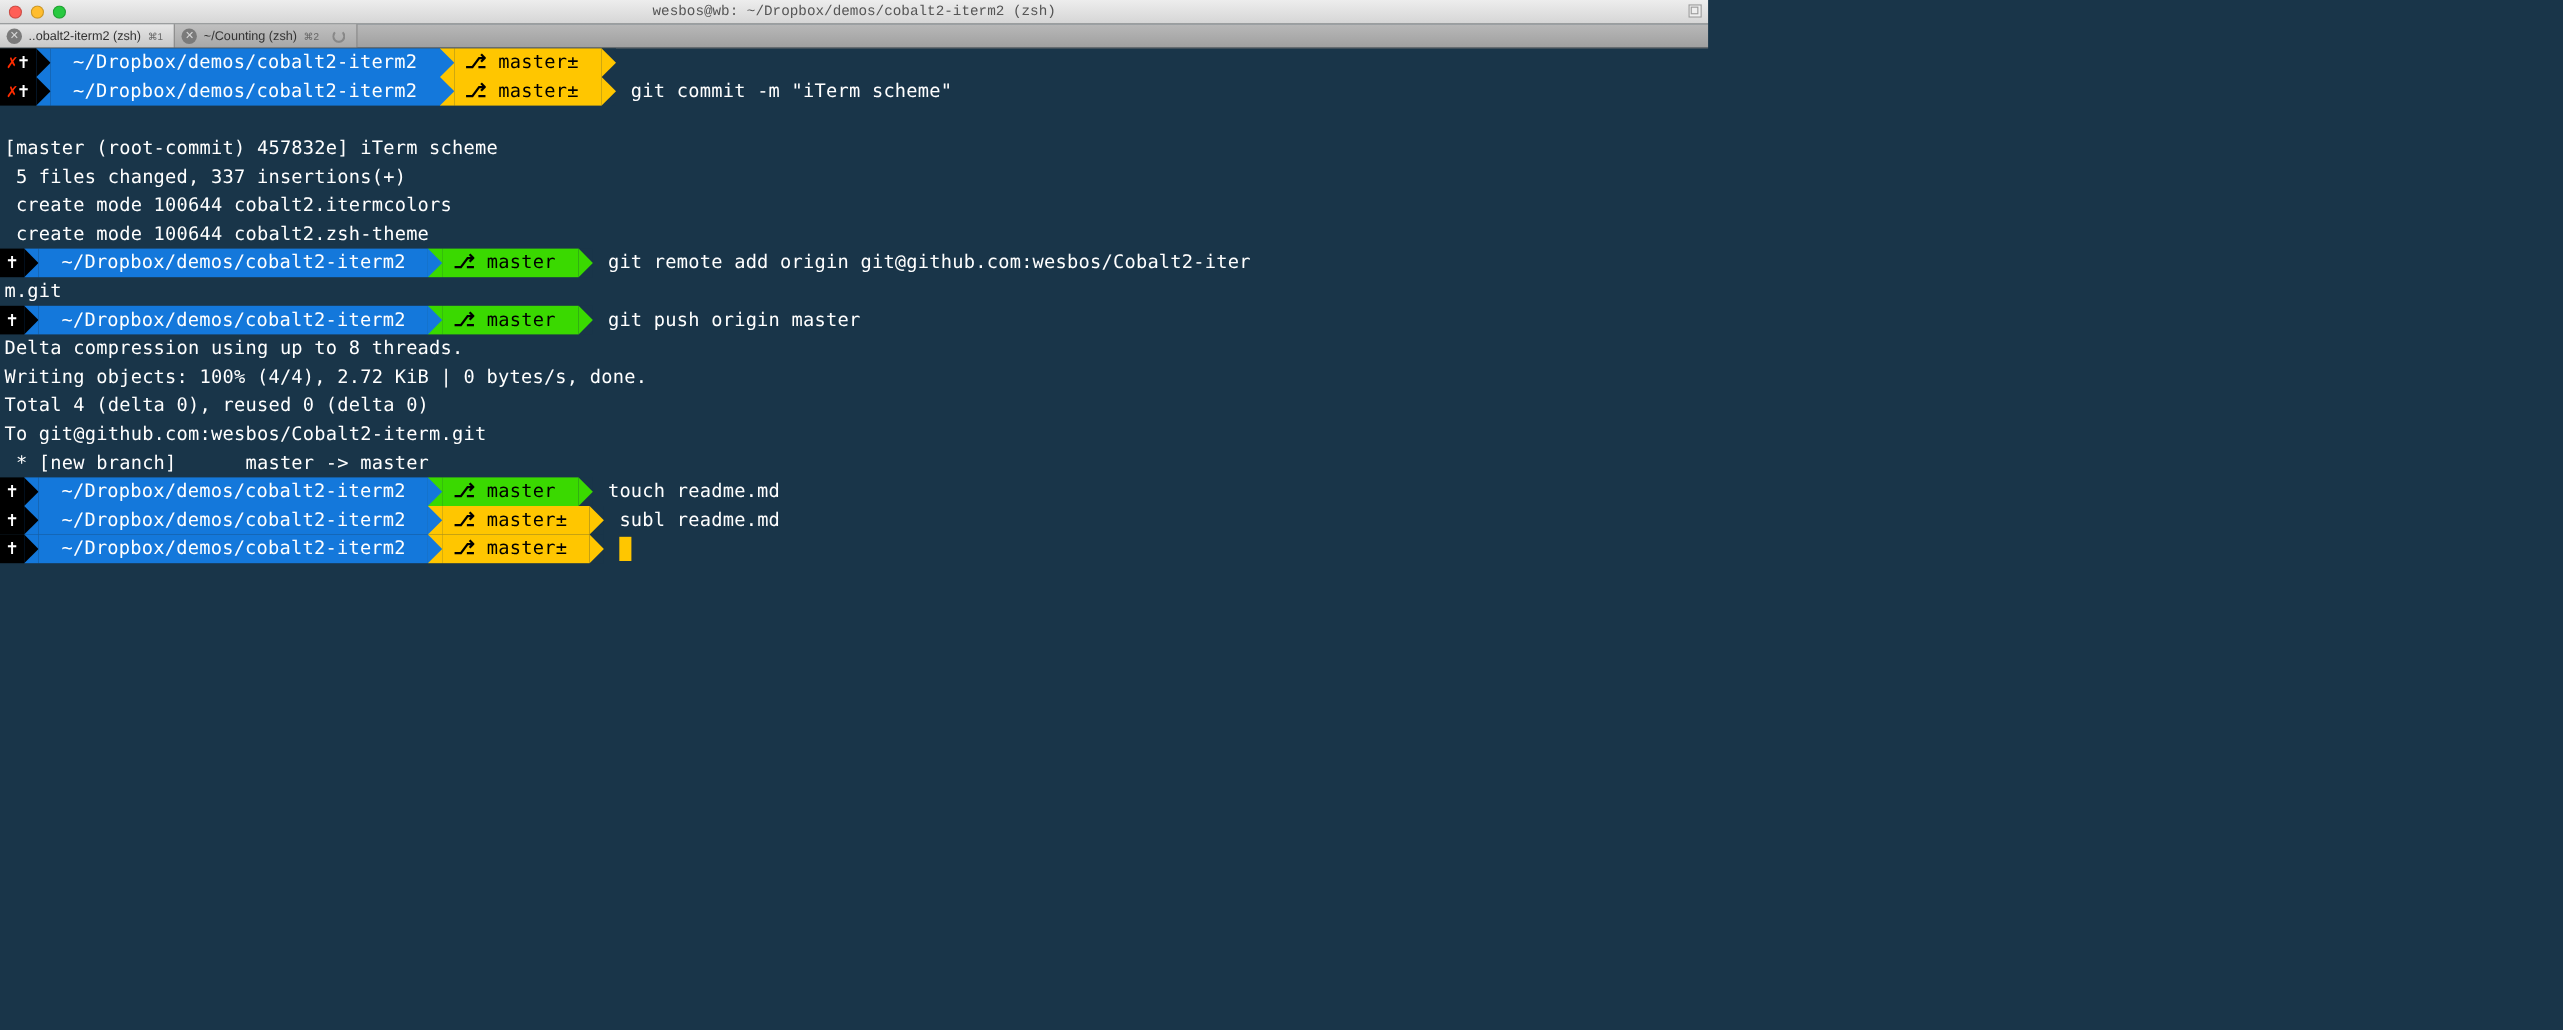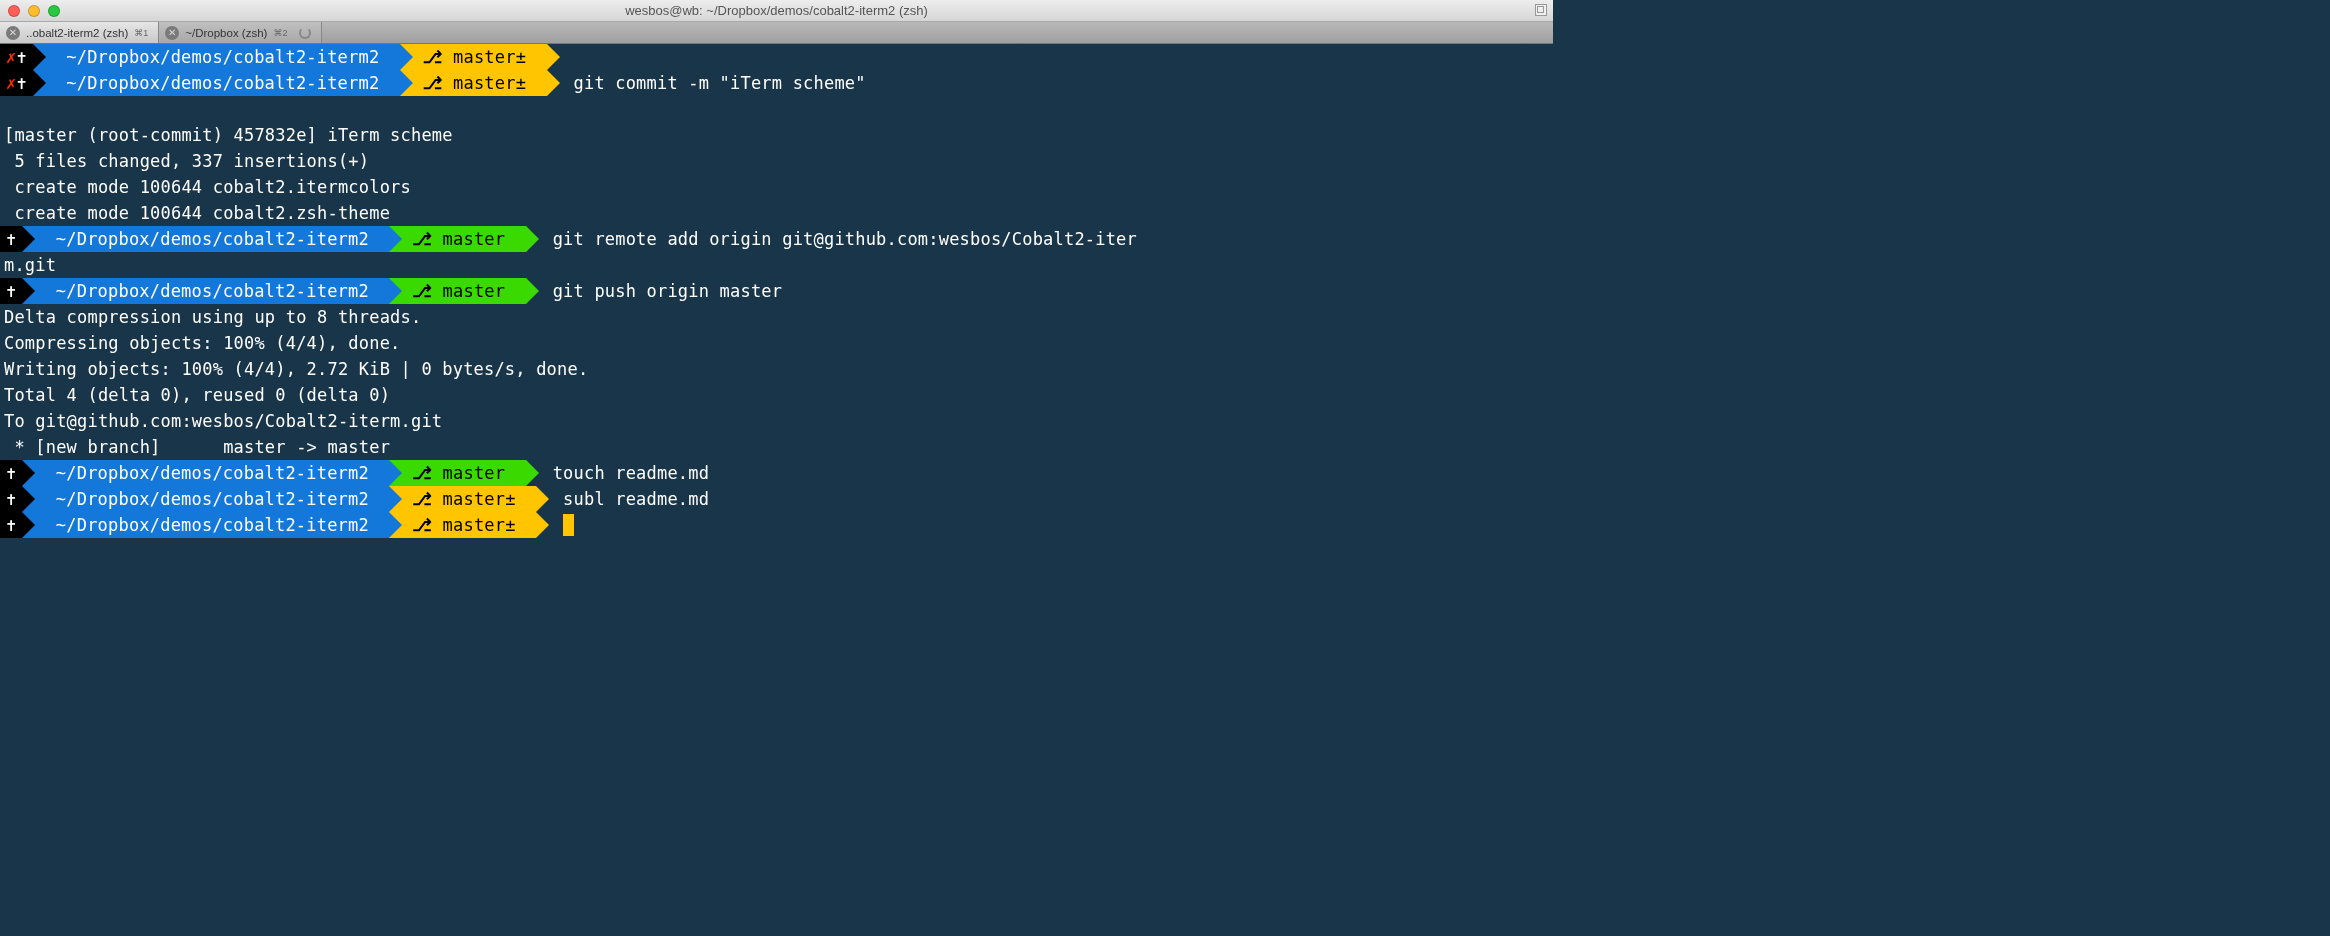--- a/index.html
+++ b/index.html
@@ -30,21 +30,21 @@
     border: 0.5px solid rgba(0,0,0,0.2);
   }
   .tl-red { background: #ff5f57; }
   .tl-yellow { background: #ffbd2e; }
   .tl-green { background: #28c940; }
   .title-text {
     position: absolute;
     left: 0; right: 0;
     text-align: center;
     font-size: 13px;
-    font-family: Liberation Sans, sans-serif;
+    font-family: Liberation Mono, monospace;
     color: #555;
   }
   .max-icn {
     position: absolute;
     right: 6px; top: 4px;
     width: 12px; height: 12px;
     border: 1px solid #999;
     background: #eee;
   }
   .max-icn::after {
@@ -135,39 +135,38 @@
 </div>
 
 <div class="tabbar">
   <div class="tab active">
     <div class="tab-close">✕</div>
     <span>..obalt2-iterm2 (zsh)</span>
     <span class="tab-kbd">⌘1</span>
   </div>
   <div class="tab">
     <div class="tab-close">✕</div>
-    <span>~/Dropbox (zsh)</span>
+    <span>~/Counting (zsh)</span>
     <span class="tab-kbd">⌘2</span>
     <div class="spinner"></div>
   </div>
 </div>
 
 <div class="terminal" id="terminal">
     <div class="row"><div class="seg seg-black"><span class="dirty-x">✗</span> <span class="dirty-plus">✝</span></div><div class="arrow arrow-black-blue"></div><div class="seg seg-blue"> ~/Dropbox/demos/cobalt2-iterm2 </div><div class="arrow arrow-blue-yellow"></div><div class="seg seg-yellow"><span class="branch-icon">⎇</span> master± </div><div class="arrow arrow-yellow-bg"></div><div class="cmd"></div></div>
     <div class="row"><div class="seg seg-black"><span class="dirty-x">✗</span> <span class="dirty-plus">✝</span></div><div class="arrow arrow-black-blue"></div><div class="seg seg-blue"> ~/Dropbox/demos/cobalt2-iterm2 </div><div class="arrow arrow-blue-yellow"></div><div class="seg seg-yellow"><span class="branch-icon">⎇</span> master± </div><div class="arrow arrow-yellow-bg"></div><div class="cmd">git commit -m "iTerm scheme"</div></div>
     <div class="row"><div class="out"></div></div>
     <div class="row"><div class="out">[master (root-commit) 457832e] iTerm scheme</div></div>
     <div class="row"><div class="out"> 5 files changed, 337 insertions(+)</div></div>
     <div class="row"><div class="out"> create mode 100644 cobalt2.itermcolors</div></div>
     <div class="row"><div class="out"> create mode 100644 cobalt2.zsh-theme</div></div>
     <div class="row"><div class="seg seg-black"><span class="dirty-plus">✝</span></div><div class="arrow arrow-black-blue"></div><div class="seg seg-blue"> ~/Dropbox/demos/cobalt2-iterm2 </div><div class="arrow arrow-blue-green"></div><div class="seg seg-green"><span class="branch-icon">⎇</span> master </div><div class="arrow arrow-green-bg"></div><div class="cmd">git remote add origin git@github.com:wesbos/Cobalt2-iter</div></div>
     <div class="row"><div class="out">m.git</div></div>
     <div class="row"><div class="seg seg-black"><span class="dirty-plus">✝</span></div><div class="arrow arrow-black-blue"></div><div class="seg seg-blue"> ~/Dropbox/demos/cobalt2-iterm2 </div><div class="arrow arrow-blue-green"></div><div class="seg seg-green"><span class="branch-icon">⎇</span> master </div><div class="arrow arrow-green-bg"></div><div class="cmd">git push origin master</div></div>
     <div class="row"><div class="out">Delta compression using up to 8 threads.</div></div>
-    <div class="row"><div class="out">Compressing objects: 100% (4/4), done.</div></div>
     <div class="row"><div class="out">Writing objects: 100% (4/4), 2.72 KiB | 0 bytes/s, done.</div></div>
     <div class="row"><div class="out">Total 4 (delta 0), reused 0 (delta 0)</div></div>
     <div class="row"><div class="out">To git@github.com:wesbos/Cobalt2-iterm.git</div></div>
     <div class="row"><div class="out"> * [new branch]      master -&gt; master</div></div>
     <div class="row"><div class="seg seg-black"><span class="dirty-plus">✝</span></div><div class="arrow arrow-black-blue"></div><div class="seg seg-blue"> ~/Dropbox/demos/cobalt2-iterm2 </div><div class="arrow arrow-blue-green"></div><div class="seg seg-green"><span class="branch-icon">⎇</span> master </div><div class="arrow arrow-green-bg"></div><div class="cmd">touch readme.md</div></div>
     <div class="row"><div class="seg seg-black"><span class="dirty-plus">✝</span></div><div class="arrow arrow-black-blue"></div><div class="seg seg-blue"> ~/Dropbox/demos/cobalt2-iterm2 </div><div class="arrow arrow-blue-yellow"></div><div class="seg seg-yellow"><span class="branch-icon">⎇</span> master± </div><div class="arrow arrow-yellow-bg"></div><div class="cmd">subl readme.md</div></div>
     <div class="row"><div class="seg seg-black"><span class="dirty-plus">✝</span></div><div class="arrow arrow-black-blue"></div><div class="seg seg-blue"> ~/Dropbox/demos/cobalt2-iterm2 </div><div class="arrow arrow-blue-yellow"></div><div class="seg seg-yellow"><span class="branch-icon">⎇</span> master± </div><div class="arrow arrow-yellow-bg"></div><span class="cursor"></span></div>
   </div>
 
 </body></html>

